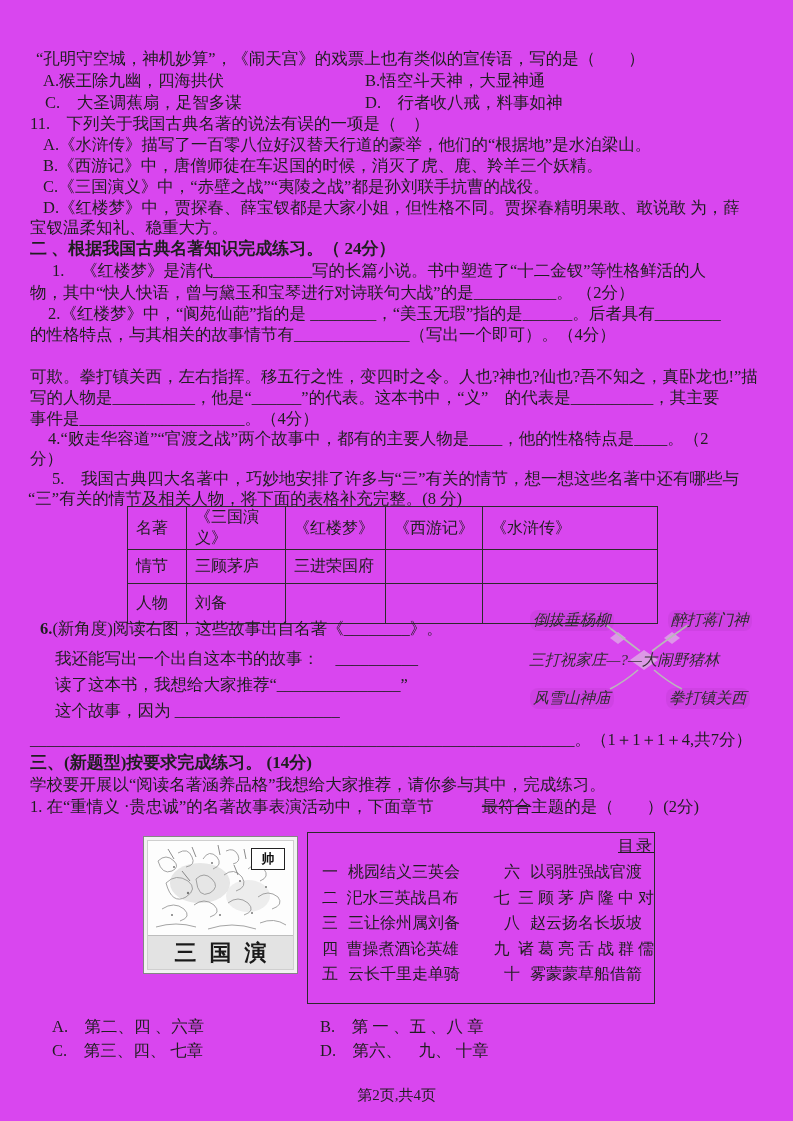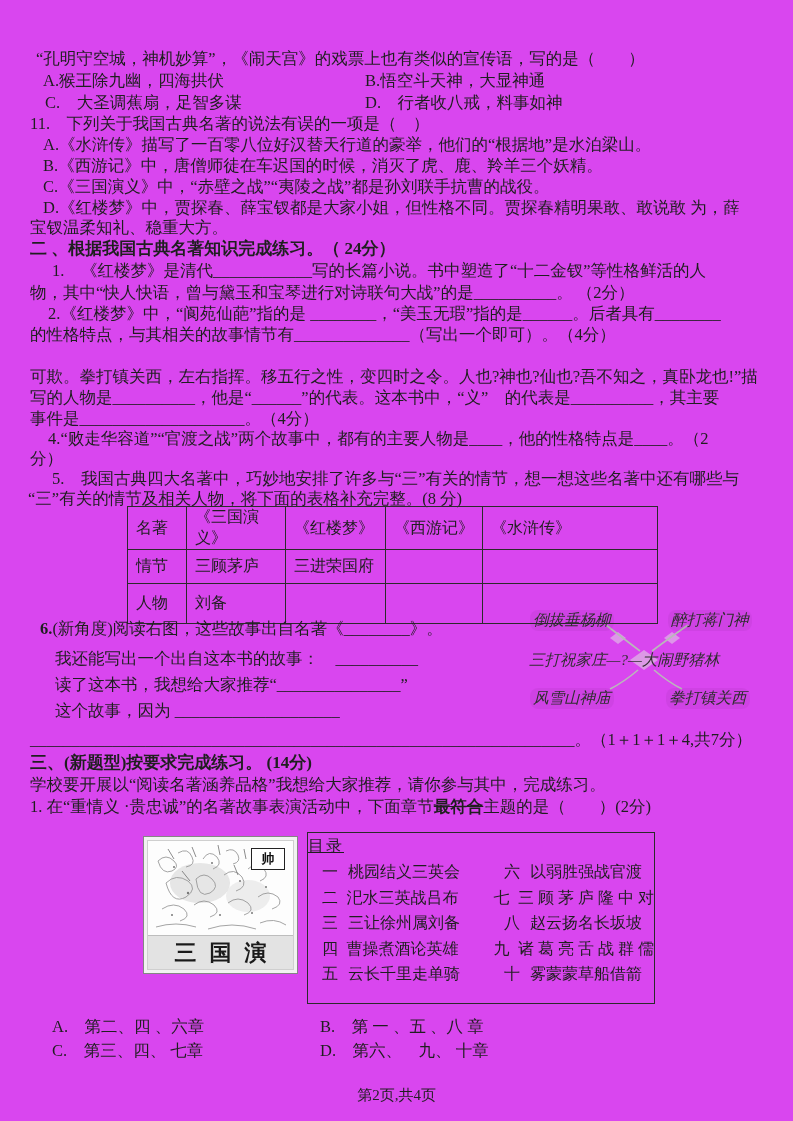--- a/index.html
+++ b/index.html
@@ -12,21 +12,21 @@
     overflow:hidden;
   }
   .ln{
     position:absolute;
     white-space:nowrap;
     font-size:16.5px;
     line-height:21px;
   }
   .bold{font-weight:bold;}
   .hdr{font-weight:bold;font-size:17px;}
-  .bold-strike{font-weight:bold;text-decoration:line-through;}
+  .bold-strike{font-weight:normal;text-decoration:line-through;margin-left:48px;}
   
   #q5-table{
     position:absolute;left:127px;top:506px;
     border-collapse:collapse;
     font-size:16px;
   }
   #q5-table td{
     border:1px solid #2b2b2b;
     padding:0 0 0 8px;
     vertical-align:middle;
@@ -76,21 +76,21 @@
     color:#111;
   }
   
   #toc{
     position:absolute;left:307px;top:832px;width:348px;height:172px;
     border:1px solid #2b2b2b;
     box-sizing:border-box;
     font-size:16px;
   }
   #toc-title{
-    text-align:left;
+    text-align:right;
     line-height:26px;
     letter-spacing:2px;
     text-decoration:underline;
   }
   .toc-row{
     display:flex;
     line-height:25.5px;
     white-space:nowrap;
   }
   .toc-num-l{width:26px;margin-left:14px;}

